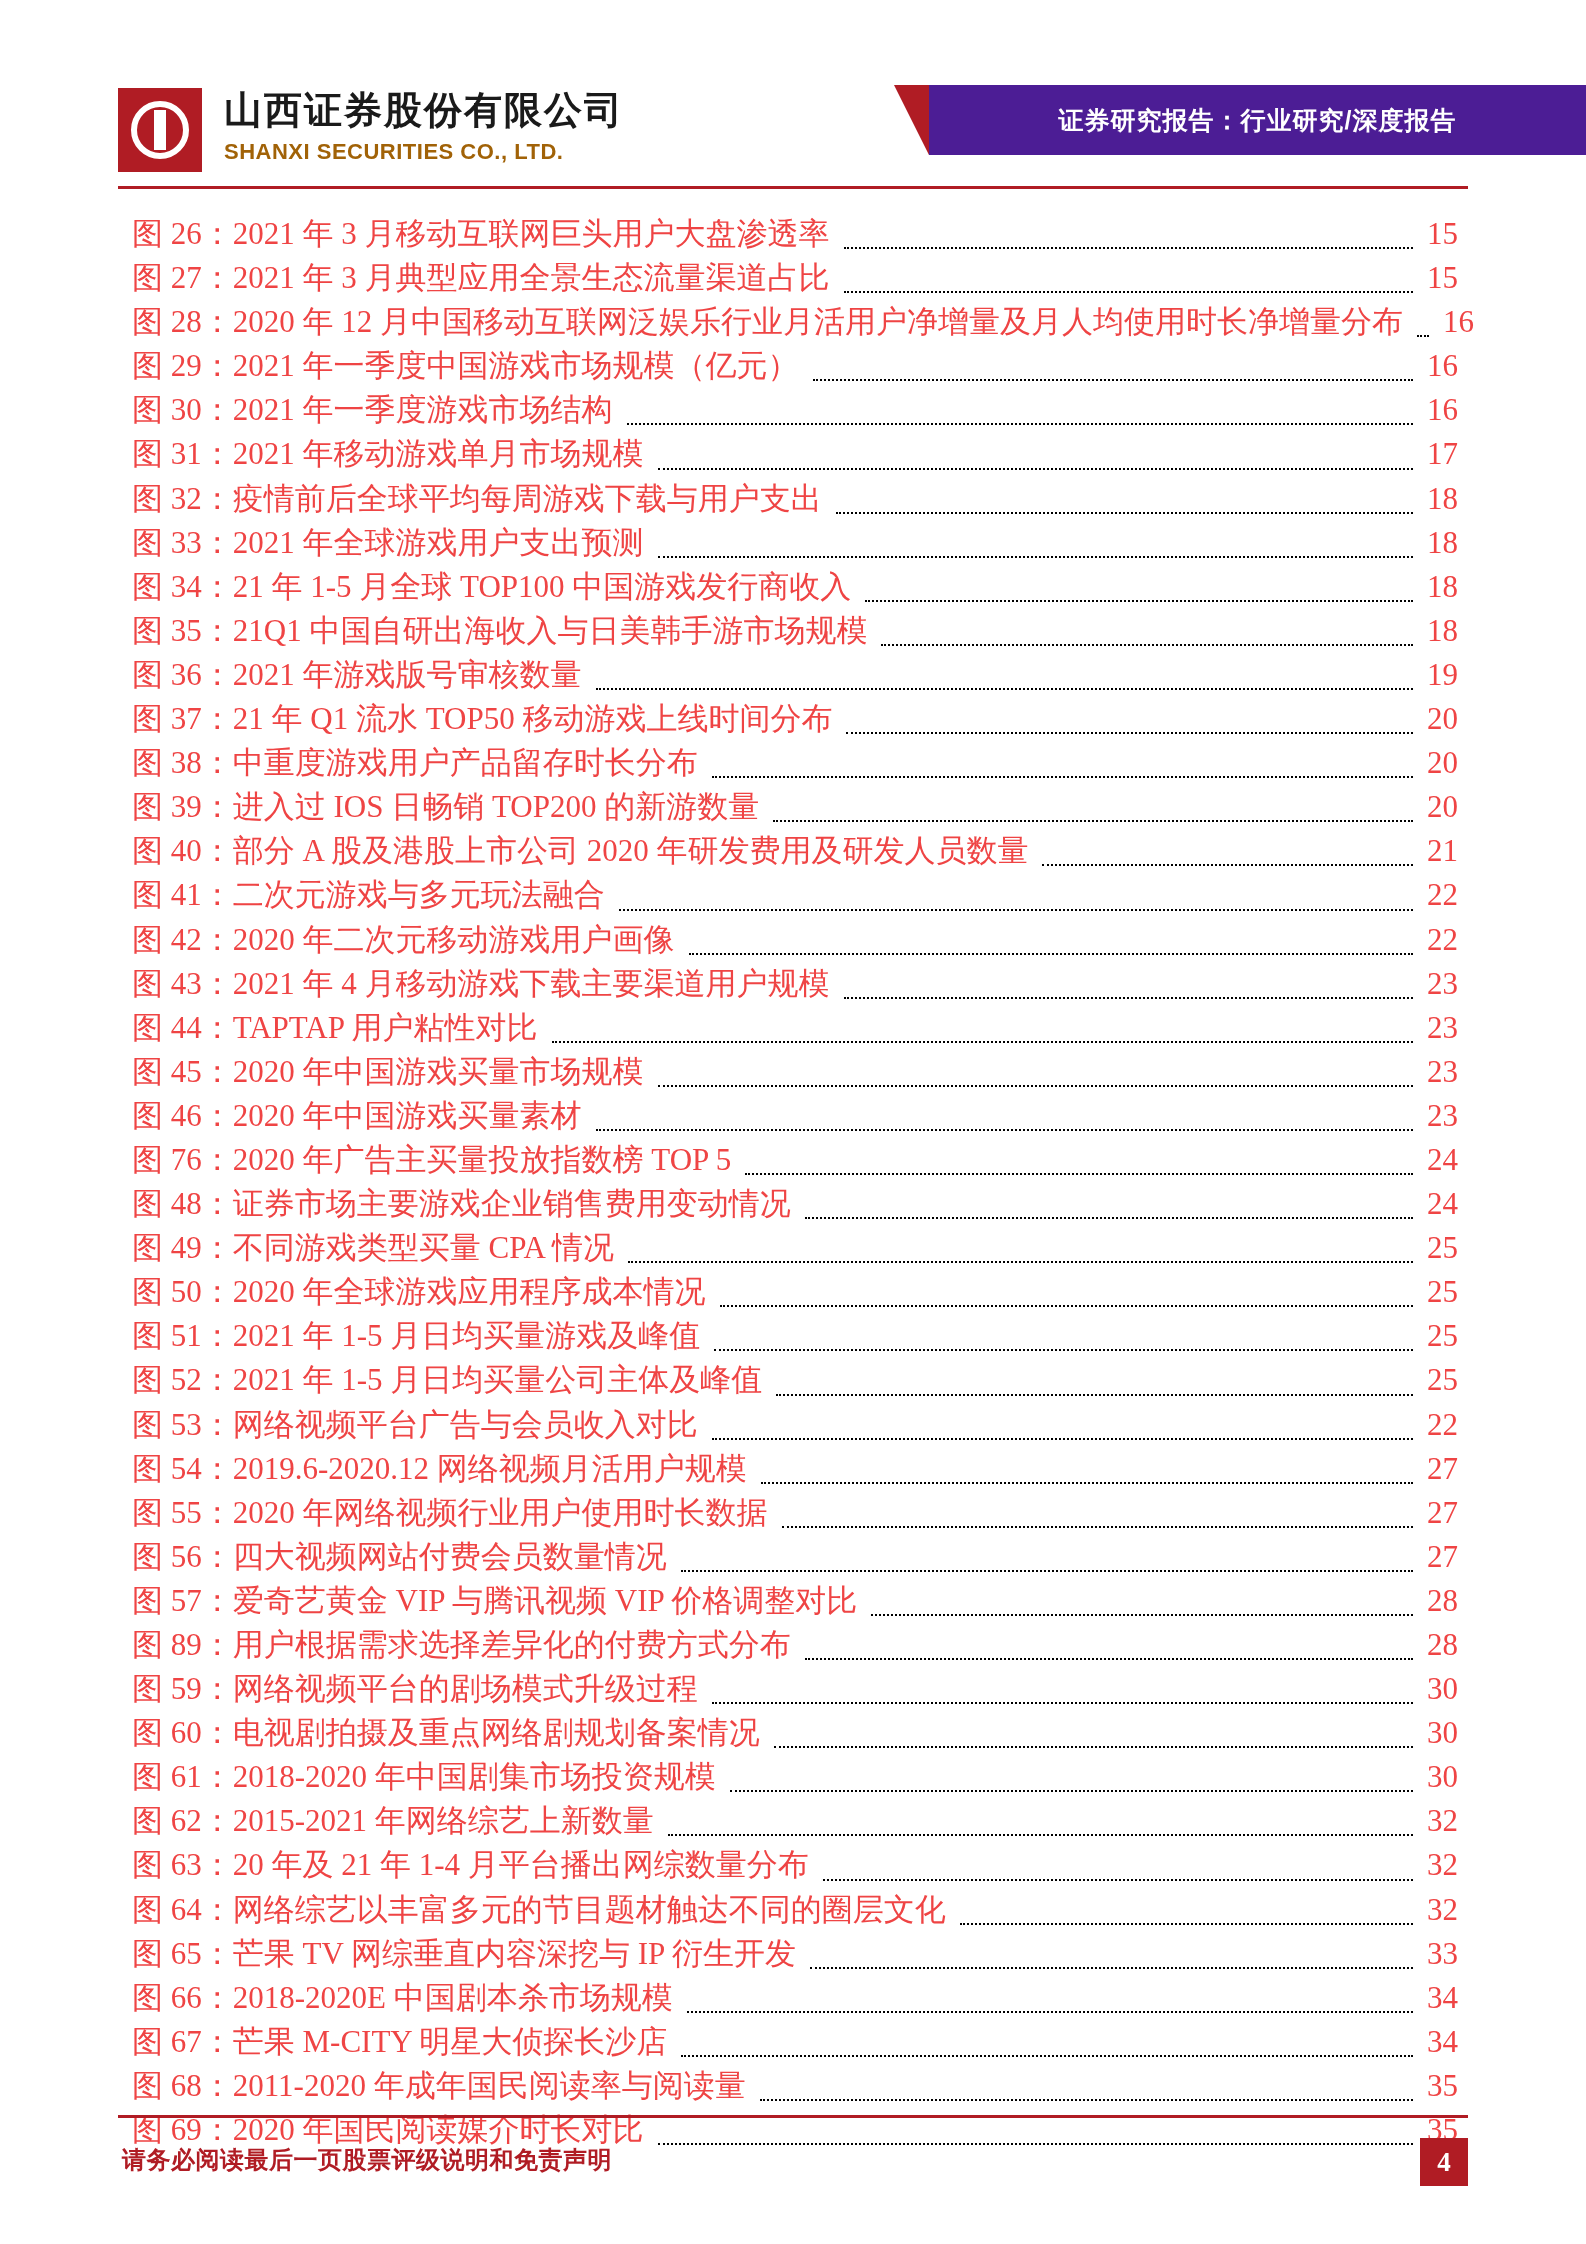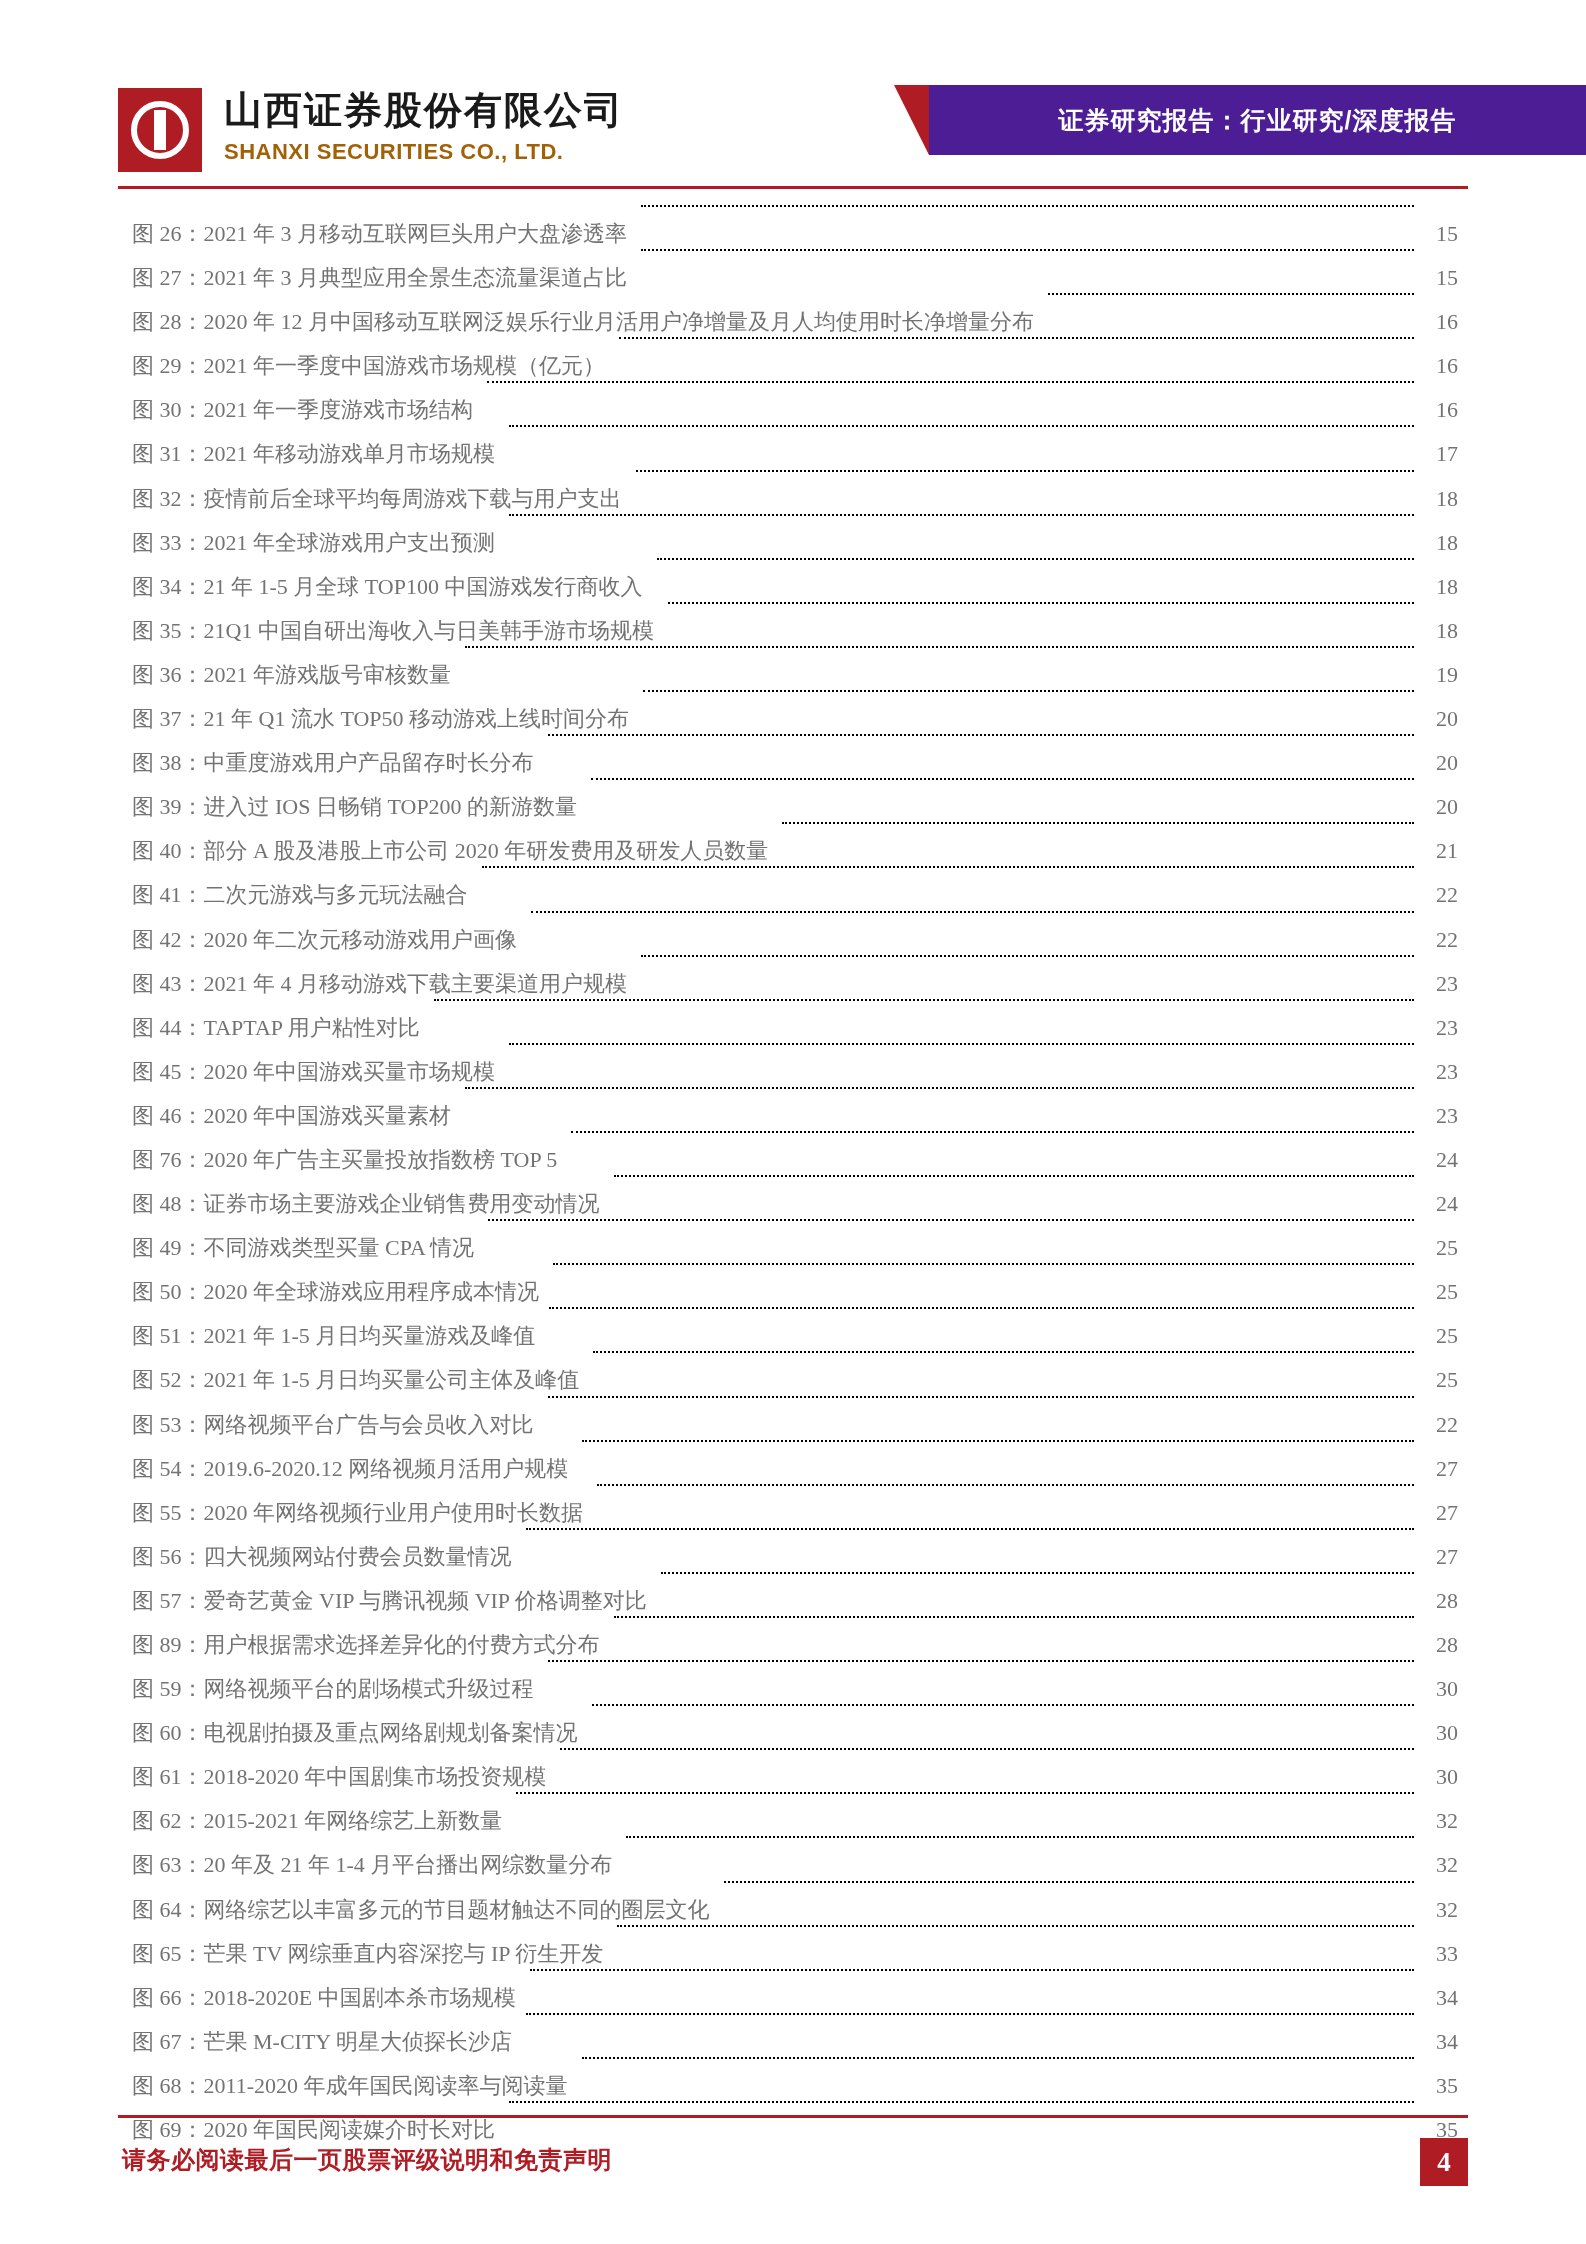--- a/index.html
+++ b/index.html
@@ -125,25 +125,25 @@
 
   
   .toc {
     position: absolute;
     left: 132px;
     top: 212px;
     width: 1326px;
   }
   .toc-row {
     display: flex;
-    align-items: flex-start;
-    font-size: 22px;
+    align-items: flex-end;
+    font-size: 31px;
     line-height: 44.1px;
     height: 44.1px;
-    color: #737373;
+    color: #ef4444;
     white-space: nowrap;
   }
   .toc-label {
     flex: none;
     padding-right: 10px;
   }
   .toc-dots {
     flex: 1 1 auto;
     overflow: hidden;
     border-bottom: 2px dotted #000000;

